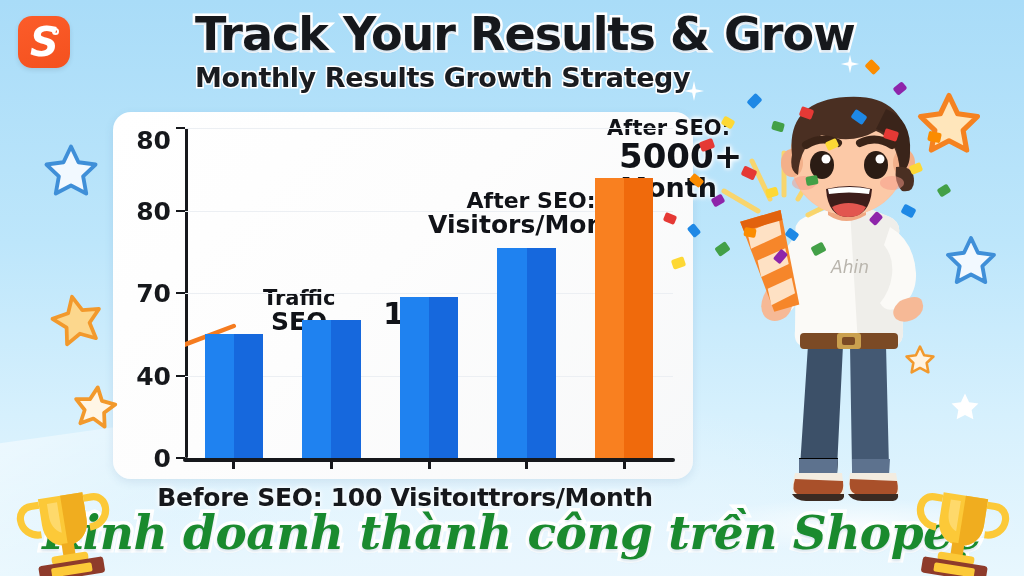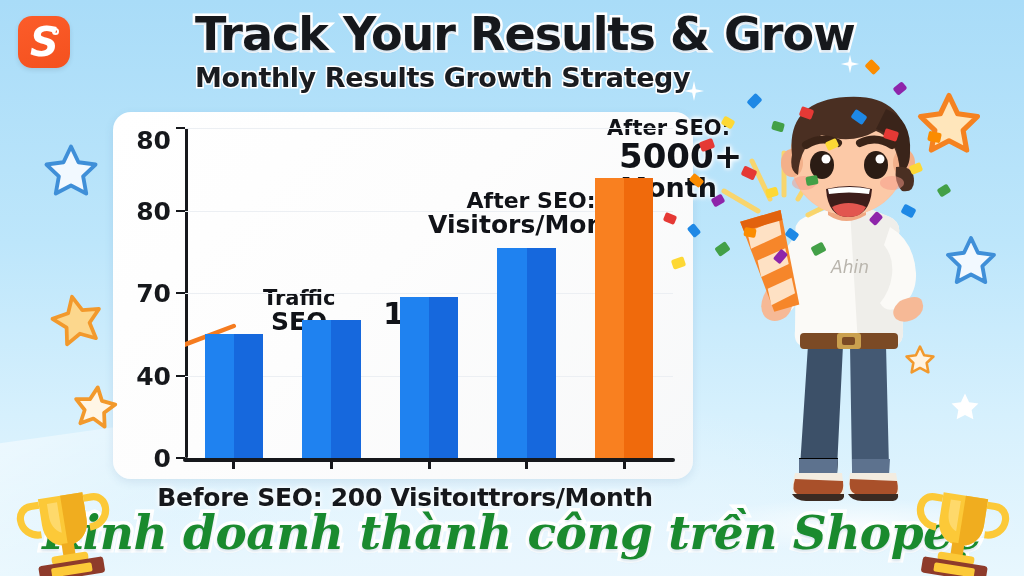--- a/index.html
+++ b/index.html
@@ -208,21 +208,21 @@
         </div>
         <div class="xtick" style="left: 340.1px;"></div>
         <div class="bar" style="left: 409.92px; width: 58.56px; height: 280.5px;">
           <div class="lt" style="background: rgb(249, 128, 32);"></div>
           <div class="rt" style="background: rgb(240, 106, 12);"></div>
         </div>
         <div class="xtick" style="left: 437.7px;"></div>
       </div>
   </div>
 
-  <div id="xcaption">Before SEO:  200 Visitoıttrors/Month</div>
+  <div id="xcaption">Before SEO:  100 Visitoıttrors/Month</div>
 
   <div id="tagline">Kinh doanh thành công trền Shopeẹ</div>
 
   <svg id="character" viewBox="0 0 290 420">
 
     <path d="M108 250 L100 372 Q99 382 109 383 L128 383 Q137 383 137 374 L143 250 Z" fill="#3c5068"></path>
     <path d="M150 250 L152 374 Q152 383 161 383 L181 383 Q190 383 189 373 L186 250 Z" fill="#445973"></path>
 
     <path d="M99 363 L138 363 L137 379 L99 379 Z" fill="#5c7characters"></path>
     <path d="M99 364 L138 364 L137 380 L99 380 Z" fill="#5d728e"></path>

